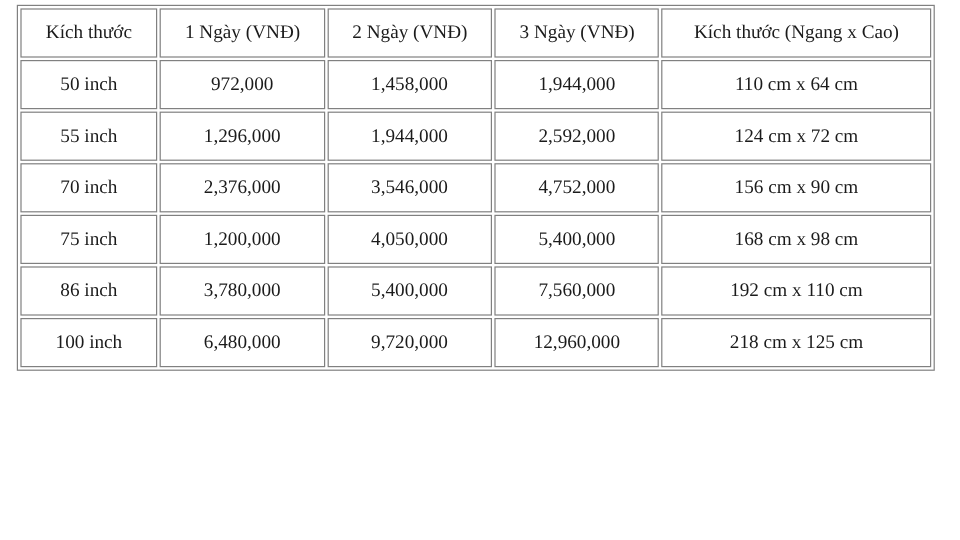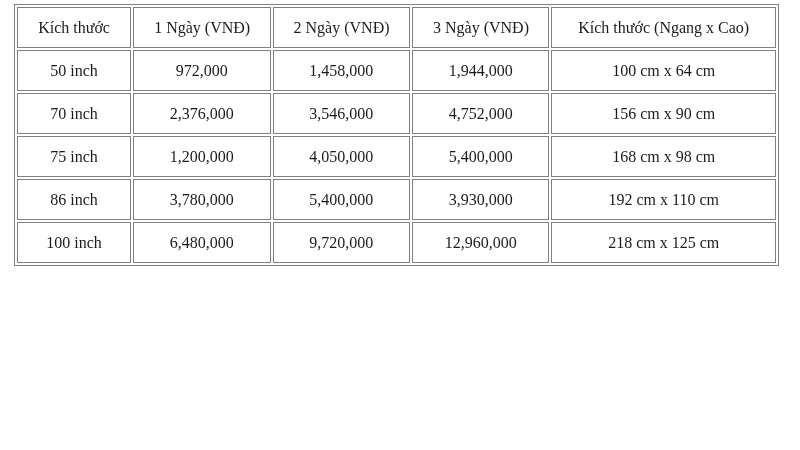--- a/index.html
+++ b/index.html
@@ -62,41 +62,48 @@
           <th>3 Ngày (VNĐ)</th>
           <th>Kích thước (Ngang x Cao)</th>
         </tr>
     </thead>
     <tbody>
         <tr>
           <td>50 inch</td>
           <td>972,000</td>
           <td>1,458,000</td>
           <td>1,944,000</td>
-          <td>100 cm x 64 cm</td>
+          <td>110 cm x 64 cm</td>
+        </tr>
+        <tr>
+          <td>55 inch</td>
+          <td>1,296,000</td>
+          <td>1,944,000</td>
+          <td>2,592,000</td>
+          <td>124 cm x 72 cm</td>
         </tr>
         <tr>
           <td>70 inch</td>
           <td>2,376,000</td>
           <td>3,546,000</td>
           <td>4,752,000</td>
           <td>156 cm x 90 cm</td>
         </tr>
         <tr>
           <td>75 inch</td>
           <td>1,200,000</td>
           <td>4,050,000</td>
           <td>5,400,000</td>
           <td>168 cm x 98 cm</td>
         </tr>
         <tr>
           <td>86 inch</td>
           <td>3,780,000</td>
           <td>5,400,000</td>
-          <td>3,930,000</td>
+          <td>7,560,000</td>
           <td>192 cm x 110 cm</td>
         </tr>
         <tr>
           <td>100 inch</td>
           <td>6,480,000</td>
           <td>9,720,000</td>
           <td>12,960,000</td>
           <td>218 cm x 125 cm</td>
         </tr>
       </tbody>

